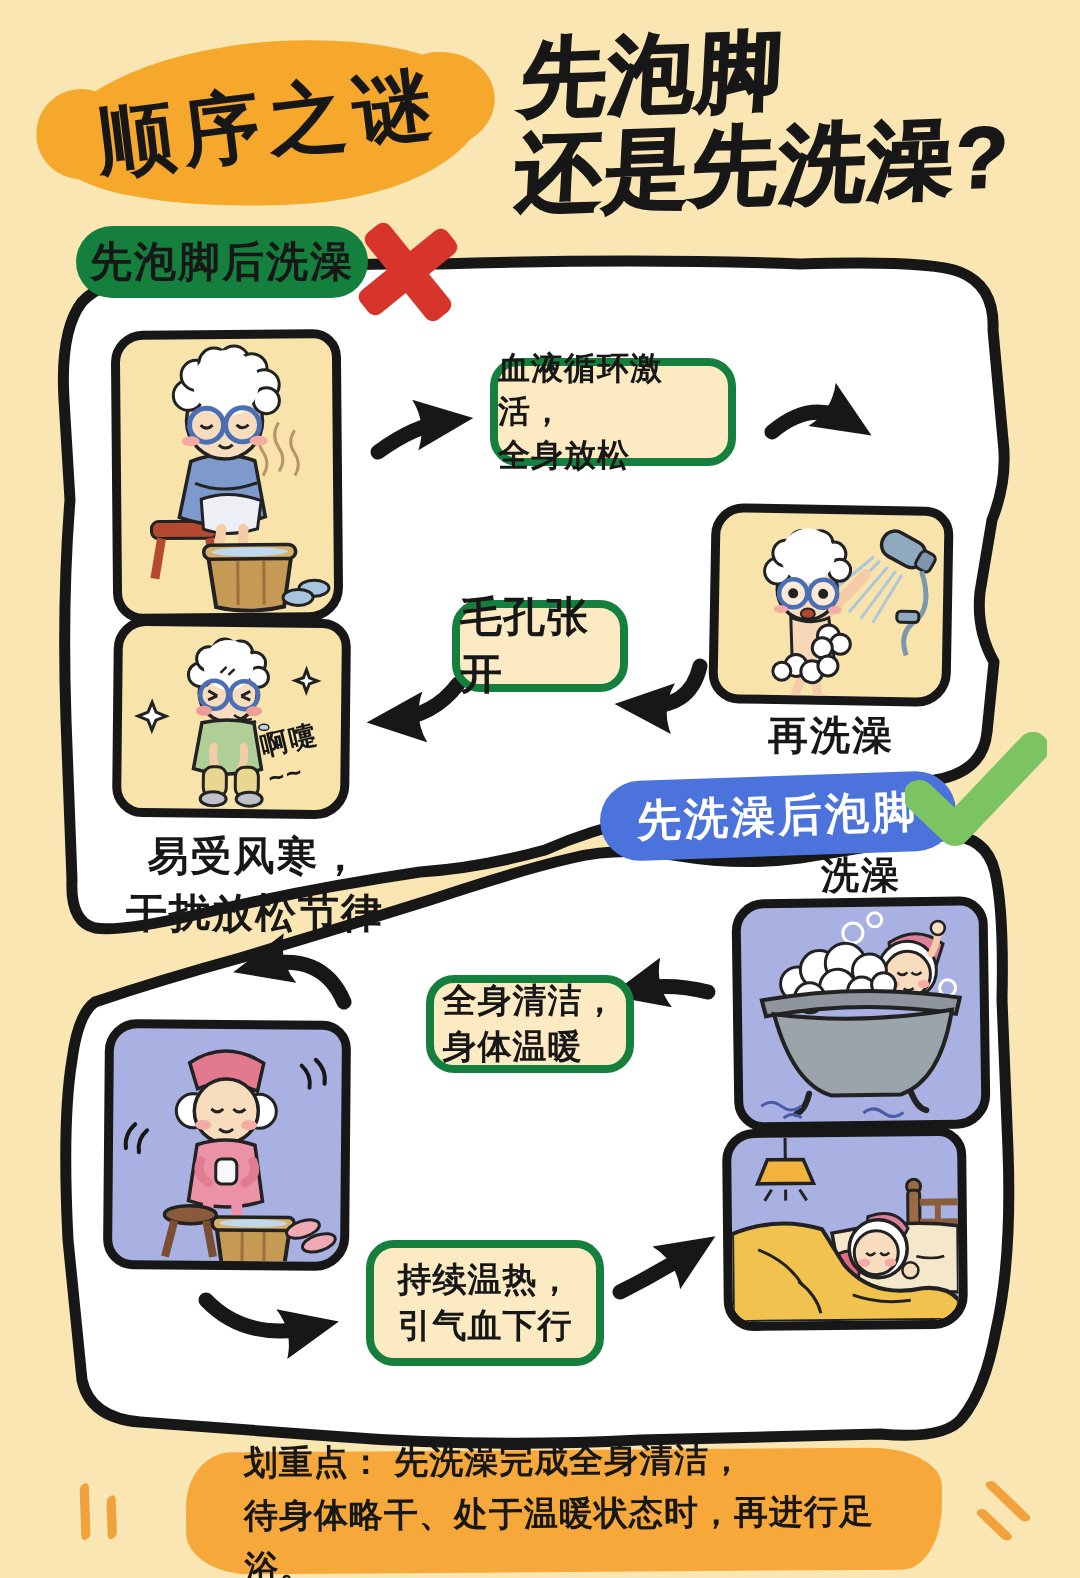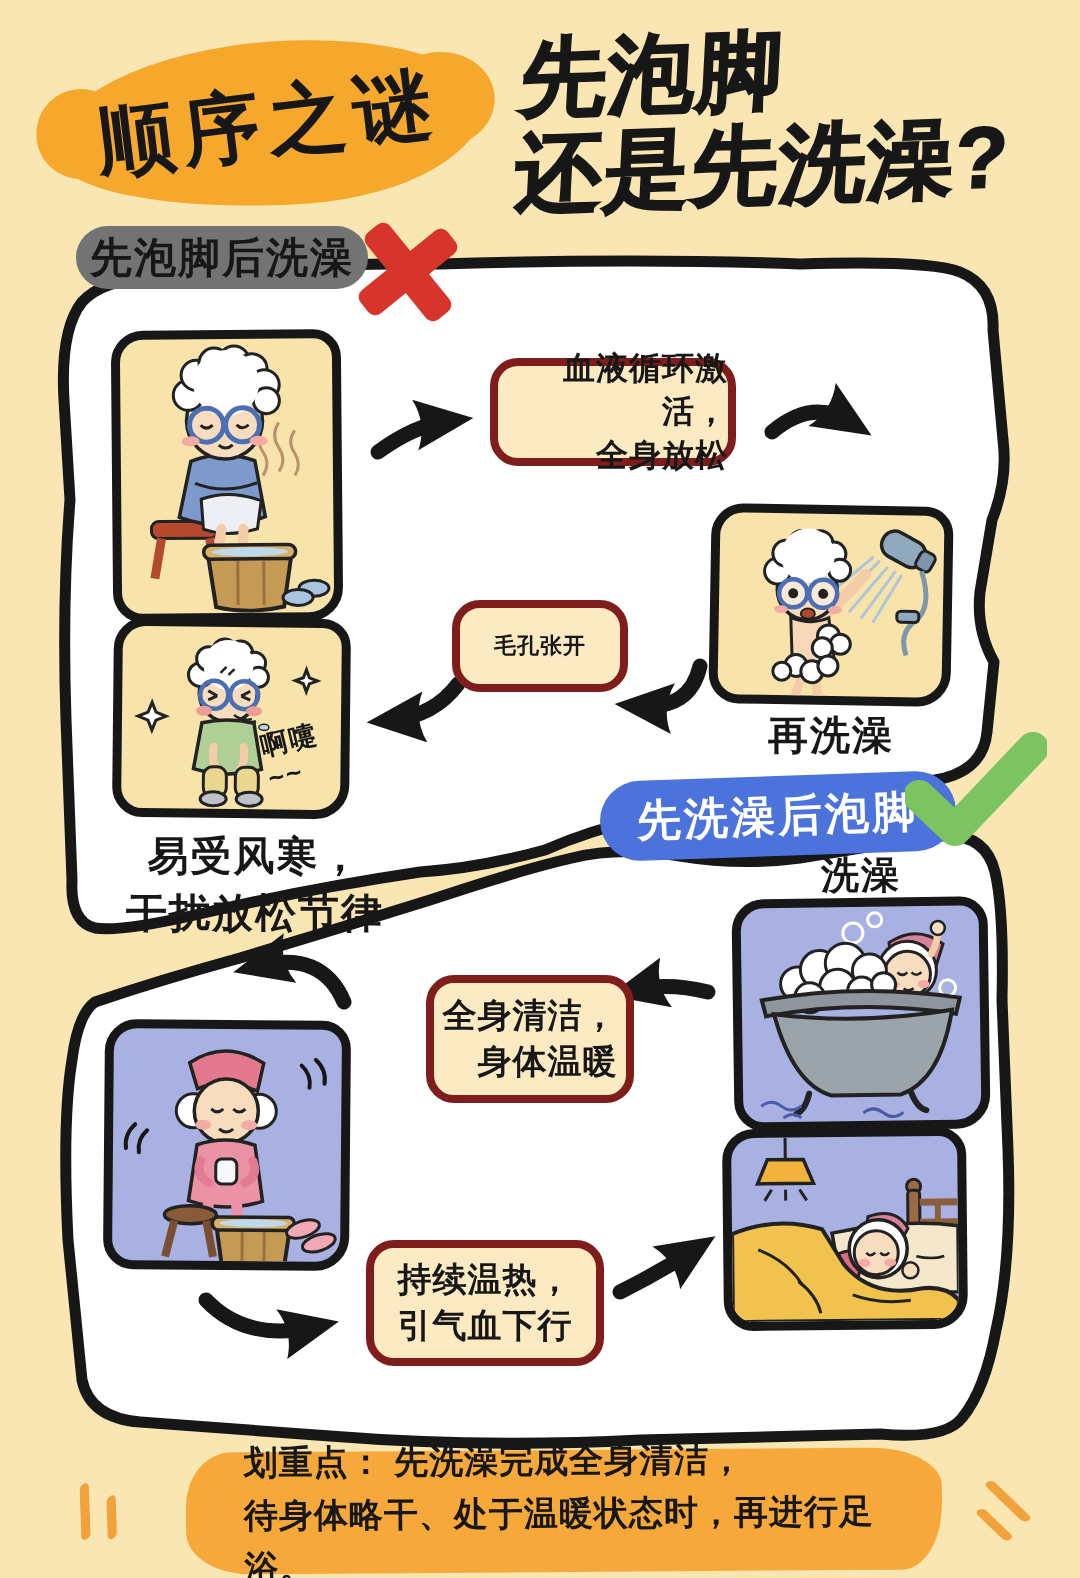--- a/index.html
+++ b/index.html
@@ -18,41 +18,41 @@
     background:#F5A82C;border-radius:50%;}
   .title-blob::after{content:"";position:absolute;right:-12px;top:22px;width:110px;height:96px;
     background:#F5A82C;border-radius:50%;}
   .title-badge-text{position:absolute;left:0;top:0;width:100%;height:100%;display:flex;
     align-items:center;justify-content:center;font-size:78px;font-weight:900;letter-spacing:8px;
     transform:rotate(-3deg);z-index:1;}
   .main-title{left:518px;top:22px;width:540px;font-size:86px;line-height:1.1;font-weight:900;
     transform:rotate(-2deg) skewX(-5deg);letter-spacing:2px;-webkit-text-stroke:2px #171717;}
   
   .pill{display:flex;align-items:center;justify-content:center;font-weight:900;border-radius:999px;}
-  .pill-wrong{left:76px;top:226px;width:292px;height:63px;background:#737373;font-size:42px;
+  .pill-wrong{left:76px;top:226px;width:292px;height:72px;background:#15803d;font-size:42px;
     color:#171717;letter-spacing:2px;}
   .pill-right{left:600px;top:776px;width:356px;height:80px;background:#4B73DB;font-size:44px;
     color:#fff;letter-spacing:3px;transform:rotate(-2deg);}
   .cross{left:352px;top:216px;width:112px;height:112px;transform:rotate(6deg);}
   .cross span{position:absolute;left:50%;top:50%;width:112px;height:30px;background:#D7352B;border-radius:9px;}
   .cross span:first-child{transform:translate(-50%,-50%) rotate(45deg);}
   .cross span:last-child{transform:translate(-50%,-50%) rotate(-45deg);}
   
   .card{border:9px solid #171717;border-radius:32px 28px 34px 30px;box-sizing:border-box;overflow:hidden;}
   .card.yellow{background:#F8E3AB;}
   .card.lav{background:#A9B1E2;}
   .ticks{position:absolute;display:flex;gap:8px;}
   .ticks i{display:block;width:6px;height:22px;background:#171717;border-radius:4px;transform:rotate(38deg);}
   .ticks.tr{top:-32px;right:4px;}
   .ticks.bl{bottom:-32px;left:-8px;}
   .ticks.tl{top:-30px;left:2px;transform:scaleX(-1);}
   .ticks.br{bottom:-30px;right:2px;}
   
-  .bubble{border:8px solid #7f1d1d;border-radius:28px;background:#FBEAC2;box-sizing:border-box;
-    display:flex;align-items:center;justify-content:center;text-align:right;
+  .bubble{border:8px solid #15803d;border-radius:28px;background:#FBEAC2;box-sizing:border-box;
+    display:flex;align-items:center;justify-content:center;text-align:left;
     font-weight:900;font-size:34px;line-height:1.35;letter-spacing:1px;}
   
   .lbl{font-weight:900;text-align:center;letter-spacing:2px;}
   .sneeze{font-weight:700;font-size:27px;transform:rotate(-14deg);letter-spacing:2px;}
   
   .note-blob{left:186px;top:1450px;width:756px;height:122px;background:#F6A93A;
     border-radius:46px 70px 40px 64px / 54px 38px 66px 42px;transform:rotate(-.4deg);
     display:flex;align-items:center;}
   .note-text{padding:4px 30px 0 58px;font-size:34px;font-weight:900;line-height:1.55;letter-spacing:1px;}
   .quote{width:70px;height:84px;display:flex;gap:12px;}
@@ -200,21 +200,21 @@
         <i></i>
         <i></i>
       </span>
     <span class="ticks bl">
         <i></i>
         <i></i>
       </span>
   </div>
   <div class="abs lbl z2" style="left:710px;top:708px;width:242px;font-size:40px;font-family:Liberation Serif, serif;">再洗澡</div>
 
-  <div class="abs bubble z2" style="left:452px;top:600px;width:176px;height:92px;font-size:22px;">毛孔张开</div>
+  <div class="abs bubble z2" style="left:452px;top:600px;width:176px;height:92px;font-size:42px;">毛孔张开</div>
 
   <div class="abs card yellow z2" style="left:113px;top:618px;width:237px;height:200px;transform:rotate(.6deg);">
     <svg width="100%" height="100%" viewBox="0 0 219 182">
       <g fill="#FFF" stroke="#222" stroke-width="3">
         <path d="M30,76 l4,10 l10,4 l-10,4 l-4,10 l-4,-10 l-10,-4 l10,-4 Z"></path>
         <path d="M184,42 l3,8 l8,3 l-8,3 l-3,8 l-3,-8 l-8,-3 l8,-3 Z"></path>
       </g>
       <circle cx="106" cy="66" r="29" fill="#F8DCBE" stroke="#222" stroke-width="3.5"></circle>
       <g fill="#FFF" stroke="#222" stroke-width="3">
         <circle cx="78" cy="48" r="12"></circle>
@@ -298,21 +298,21 @@
     <span class="ticks tl">
         <i></i>
         <i></i>
       </span>
     <span class="ticks br">
         <i></i>
         <i></i>
       </span>
   </div>
 
-  <div class="abs bubble pre z2" style="left:426px;top:975px;width:208px;height:128px;font-size:34px;">全身清洁，
+  <div class="abs bubble pre z2" style="left:426px;top:975px;width:208px;height:98px;font-size:34px;">全身清洁，
 身体温暖</div>
 
   <div class="abs card lav z2" style="left:104px;top:1020px;width:246px;height:250px;transform:rotate(.5deg);">
     <svg width="100%" height="100%" viewBox="0 0 228 232">
       <g fill="none" stroke="#171717" stroke-width="4" stroke-linecap="round">
         <path d="M188,36 q10,9 8,22"></path>
           <path d="M202,30 q11,10 9,24"></path>
         <path d="M34,102 q-10,9 -8,22"></path>
           <path d="M22,96 q-11,10 -9,24"></path>
       </g>

